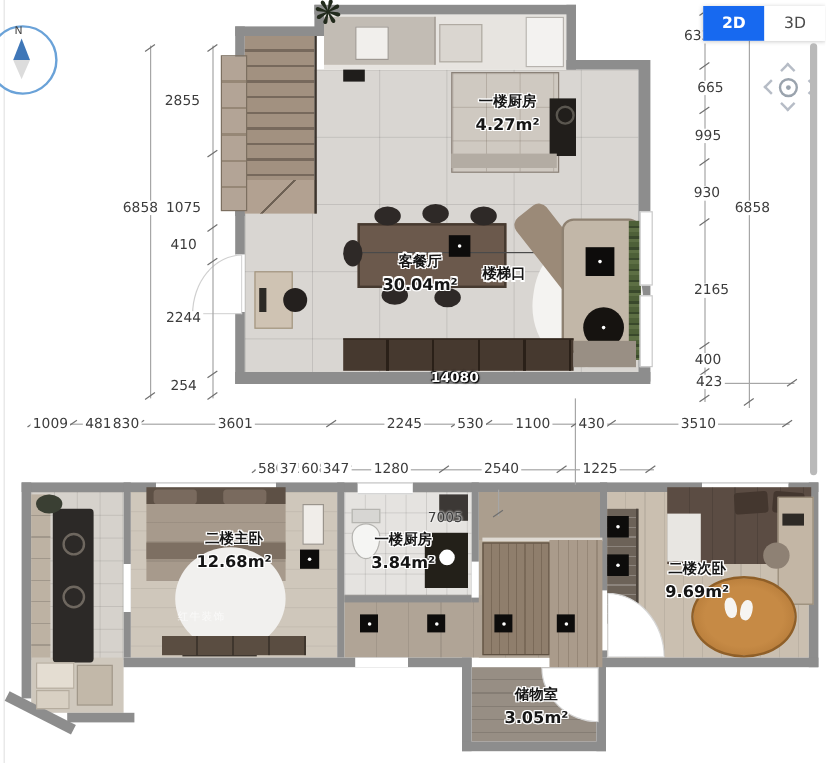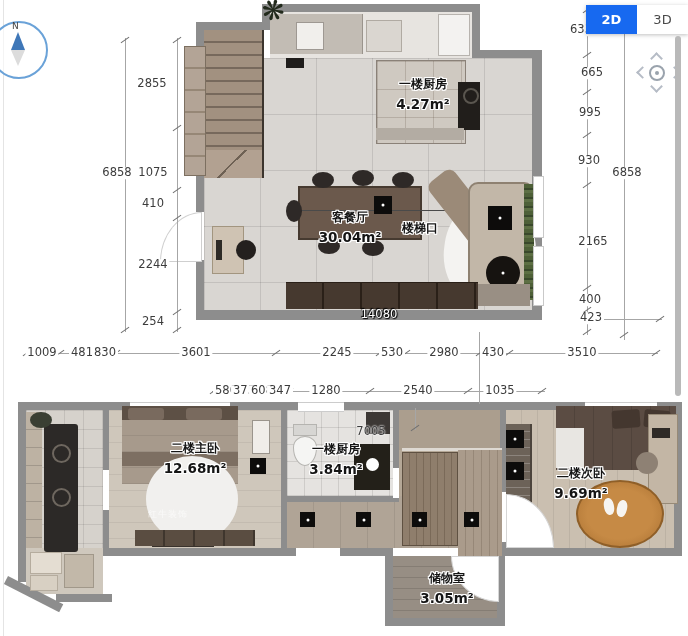--- a/index.html
+++ b/index.html
@@ -5,21 +5,21 @@
   html,body{margin:0;padding:0;background:#fff;}
   #canvas{position:relative;width:688px;height:636px;background:#ffffff;overflow:hidden;
           font-family:"DejaVu Sans","Liberation Sans",sans-serif;}
   .abs{position:absolute;}
   .wall{position:absolute;background:#8d8d8d;}
   .white{position:absolute;background:#ffffff;}
   
   .dim{position:absolute;font-size:11.5px;color:#3c3c3c;transform:translate(-50%,-50%);
        white-space:nowrap;background:#fff;padding:0 2px;line-height:1;}
   .dim.noband{background:transparent;text-shadow:0 0 2px #fff,0 0 2px #fff;}
-  .dim.inv{background:transparent;color:#fff;font-weight:400;
+  .dim.inv{background:transparent;color:#fff;font-weight:700;
        text-shadow:0 0 2px #000,1px 1px 1px #000,-1px -1px 1px #000;text-align:center;}
   .dline{position:absolute;background:#a6a6a6;}
   .tick{position:absolute;width:1px;height:10px;background:#6f6f6f;
         transform:translate(-50%,-50%) rotate(55deg);}
   
   .room-label{position:absolute;transform:translate(-50%,-50%);text-align:center;
       font-weight:700;color:#151515;line-height:1;white-space:nowrap;z-index:30;
       text-shadow:-1px -1px 0 #fff,1px -1px 0 #fff,-1px 1px 0 #fff,1px 1px 0 #fff,
                   0 -1px 0 #fff,0 1px 0 #fff,-1px 0 0 #fff,1px 0 0 #fff;}
   .room-label .rn{display:block;font-size:12px;}
@@ -249,31 +249,31 @@
   <span class="dim" style="left:593px;top:242px">2165</span>
   <span class="dim" style="left:590px;top:300px">400</span>
   <span class="dim" style="left:591px;top:318px">423</span>
 
   <span class="dim" style="left:42px;top:353px">1009</span>
   <span class="dim" style="left:82px;top:353px">481</span>
   <span class="dim" style="left:105px;top:353px">830</span>
   <span class="dim" style="left:196px;top:353px">3601</span>
   <span class="dim" style="left:337px;top:353px">2245</span>
   <span class="dim" style="left:392px;top:353px">530</span>
-  <span class="dim" style="left:444px;top:353px">2980</span>
+  <span class="dim" style="left:444px;top:353px">1100</span>
   <span class="dim" style="left:493px;top:353px">430</span>
   <span class="dim" style="left:582px;top:353px">3510</span>
 
   <span class="dim" style="left:226px;top:391px">580</span>
   <span class="dim" style="left:244px;top:391px">375</span>
   <span class="dim" style="left:262px;top:391px">608</span>
   <span class="dim" style="left:280px;top:391px">347</span>
   <span class="dim" style="left:326px;top:391px">1280</span>
   <span class="dim" style="left:418px;top:391px">2540</span>
-  <span class="dim" style="left:500px;top:391px">1035</span>
+  <span class="dim" style="left:500px;top:391px">1225</span>
 
   <span class="dim inv" style="left:379px;top:315px">14080</span>
   <span class="dim noband" style="left:371px;top:432px">7005</span>
 
   <div class="room-label" style="left:423px;top:95px">
     <span class="rn">一楼厨房</span>
     <span class="ra">4.27m²</span>
   </div>
   <div class="room-label" style="left:350px;top:228px">
     <span class="rn">客餐厅</span>

